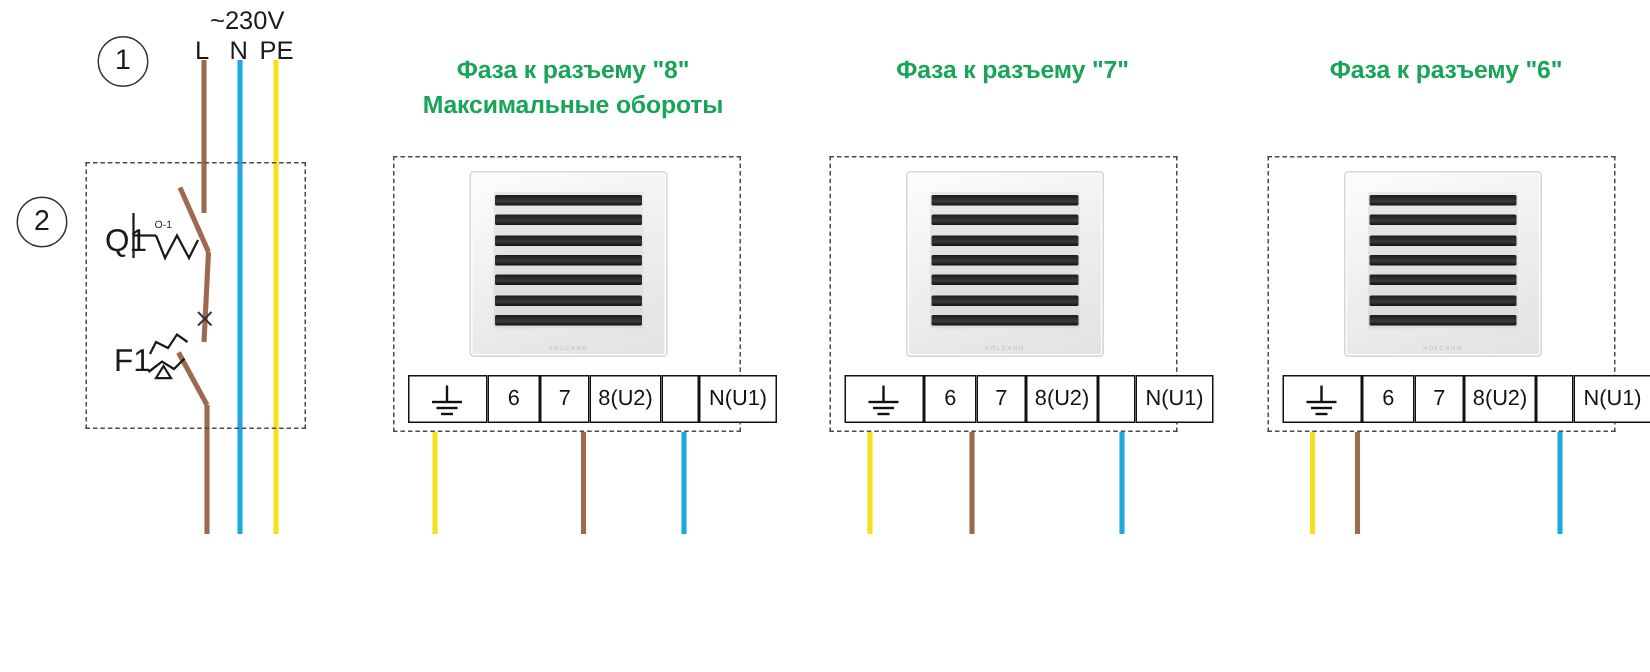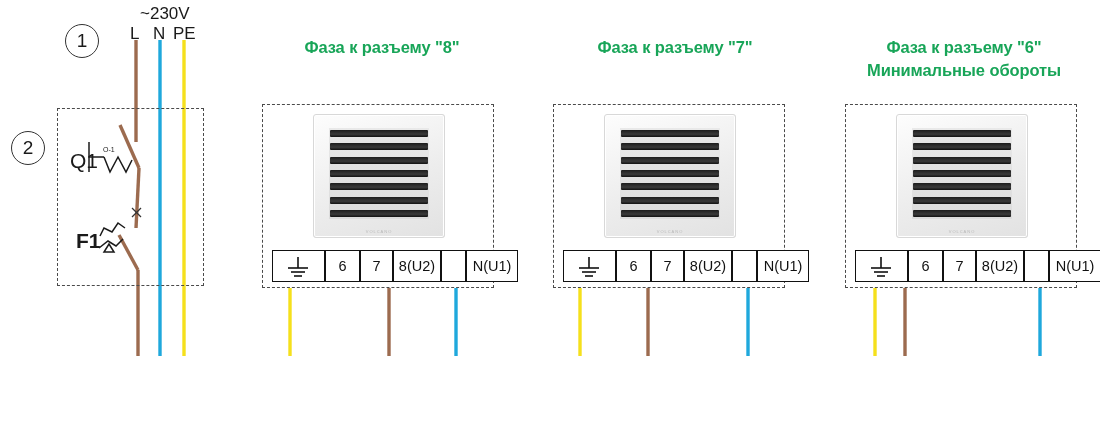--- a/index.html
+++ b/index.html
@@ -199,24 +199,25 @@
   <div class="supply-label" style="left:130px; top:24px;">L</div>
   <div class="supply-label" style="left:153px; top:24px;">N</div>
   <div class="supply-label" style="left:173px; top:24px;">PE</div>
 
   <div class="circ-num" style="left:65px; top:24px;">1</div>
   <div class="circ-num" style="left:11px; top:131px;">2</div>
 
   <div class="dash-box" style="left:57px; top:108px; width:147px; height:178px;"></div>
 
   <div class="sw-label" style="left:70px; top:149px;">Q1</div>
-  <div class="sw-label" style="left:76px; top:229px;font-weight:bold;">F1</div>
+  <div class="sw-label" style="left:76px; top:229px;">F1</div>
 
   <div class="hdr-label" style="left:252px; top:36px; width:260px;">
     <div>Фаза к разъему "8"</div>
+    <div>Максимальные обороты</div>
   </div>
 
   <div class="dash-box" style="left:262px; top:104px; width:232px; height:184px;"></div>
 
   <div class="unit-img" style="left:313px; top:114px; width:132px; height:124px;">
     <div class="unit-frame"></div>
     <div class="louver-area">
       <div class="louver"></div>
       <div class="louver"></div>
       <div class="louver"></div>
@@ -261,21 +262,20 @@
     <div class="term-cell" style="left:0px; width:53px;"></div>
     <div class="term-cell" style="left:53px; width:35px;">6</div>
     <div class="term-cell" style="left:88px; width:33px;">7</div>
     <div class="term-cell" style="left:121px; width:48px;">8(U2)</div>
     <div class="term-cell" style="left:169px; width:25px;"></div>
     <div class="term-cell" style="left:194px; width:52px;">N(U1)</div>
   </div>
 
   <div class="hdr-label" style="left:834px; top:36px; width:260px;">
     <div>Фаза к разъему "6"</div>
-    <div>Минимальные обороты</div>
   </div>
 
   <div class="dash-box" style="left:845px; top:104px; width:232px; height:184px;"></div>
 
   <div class="unit-img" style="left:896px; top:114px; width:132px; height:124px;">
     <div class="unit-frame"></div>
     <div class="louver-area">
       <div class="louver"></div>
       <div class="louver"></div>
       <div class="louver"></div>

